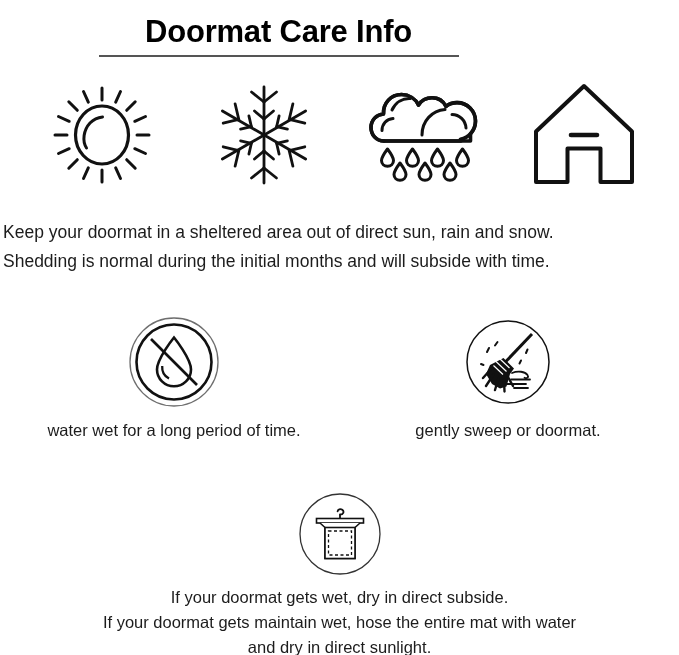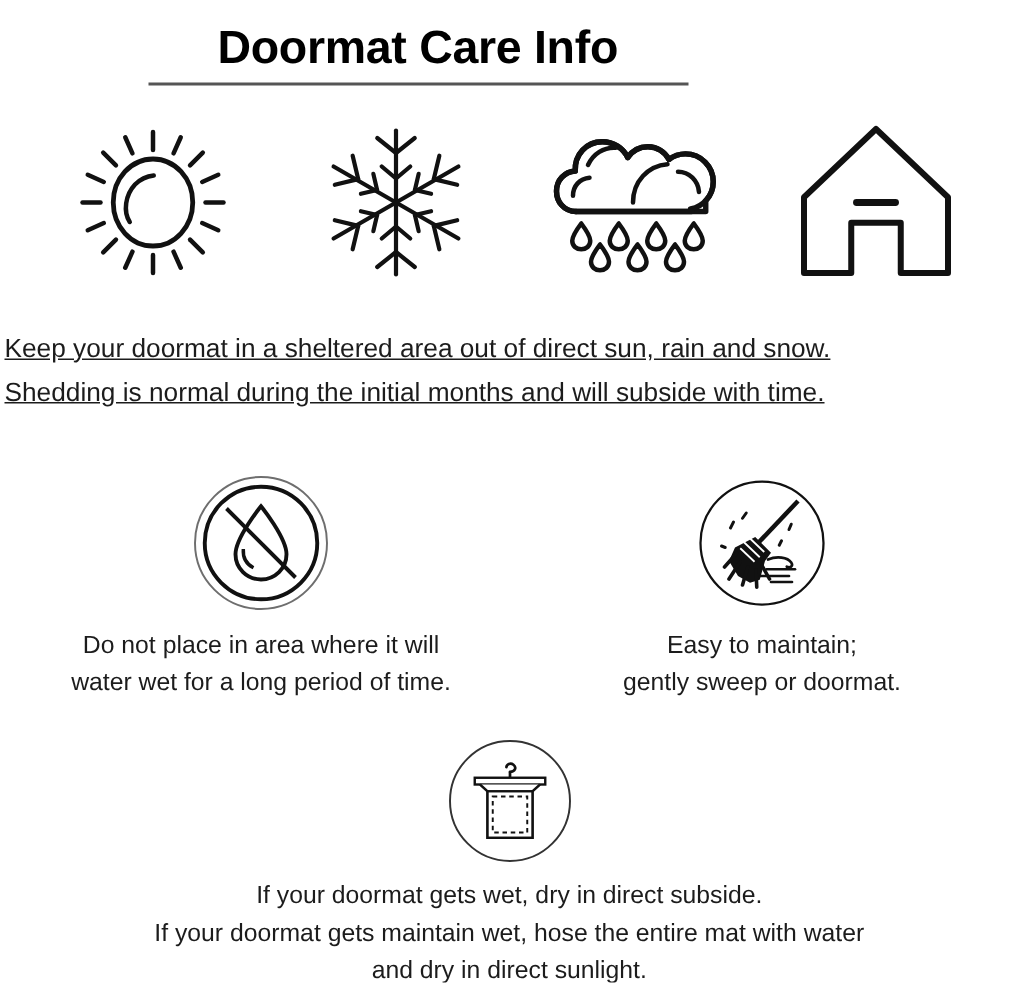--- a/index.html
+++ b/index.html
@@ -68,21 +68,20 @@
     left: 0;
     top: 218px;
     width: 679px;
     text-align: left;
     font-size: 17.5px;
     line-height: 29px;
     color: #1c1c1c;
     padding-left: 3px;
     box-sizing: border-box;
     font-weight: 400;
-    text-decoration: underline;
   }
   #intro-paragraph .line { display: block; white-space: nowrap; }
 
   
   .care-col {
     position: absolute;
     top: 316px;
     width: 340px;
     text-align: center;
   }
@@ -240,21 +239,20 @@
 <div class="care-col" id="care-col-left">
   <svg class="circle-icon" width="92" height="92" viewBox="0 0 92 92" fill="none">
     <circle cx="46" cy="46" r="44" stroke="#6e6e6e" stroke-width="1.3"></circle>
     <circle cx="46" cy="46" r="37.5" stroke="#111111" stroke-width="2.6"></circle>
     <path d="M46 21.5 C46 21.5 29 42.5 29 53.5 C29 62.8 36.6 70.3 46 70.3
              C55.4 70.3 63 62.8 63 53.5 C63 42.5 46 21.5 46 21.5 Z" stroke="#111111" stroke-width="2.6" fill="#ffffff"></path>
     <path d="M41 62.5 C36.5 60.2 33.8 55.8 34.2 50" stroke="#111111" stroke-width="2.3"></path>
     <line x1="23" y1="23" x2="69" y2="69" stroke="#111111" stroke-width="2.6"></line>
   </svg>
   <div class="care-caption">
-    <span class="line">Do not place in area where it will</span>
     <span class="line">water wet for a long period of time.</span>
   </div>
 </div>
 
 <div class="care-col" id="care-col-right">
   <svg class="circle-icon" width="92" height="92" viewBox="0 0 92 92" fill="none">
     <circle cx="46" cy="46" r="41" stroke="#111111" stroke-width="1.5"></circle>
 
     <line x1="70" y1="18" x2="42" y2="47.5" stroke="#111111" stroke-width="3"></line>
 
@@ -272,21 +270,20 @@
     </g>
 
     <g stroke="#111111" stroke-width="1.8" stroke-linecap="round">
       <path d="M50 57 C56 54.5 63 55.5 65.5 59 C67 61.2 65 63 62.5 61.8"></path>
       <line x1="49" y1="63.5" x2="68" y2="63.5"></line>
       <line x1="45" y1="68" x2="64" y2="68"></line>
       <line x1="52" y1="72" x2="66" y2="72"></line>
     </g>
   </svg>
   <div class="care-caption">
-    <span class="line">Easy to maintain;</span>
     <span class="line">gently sweep or doormat.</span>
   </div>
 </div>
 
 <div id="care-bottom">
   <svg class="circle-icon" width="84" height="84" viewBox="0 0 84 84" fill="none">
     <circle cx="42" cy="42" r="40" stroke="#333333" stroke-width="1.3"></circle>
 
     <path d="M42 22.5 C45.5 22.5 46.5 19.5 44.3 17.8 C42.3 16.3 39.8 17.4 39.6 19.4" stroke="#111111" stroke-width="1.8" stroke-linecap="round"></path>
     <line x1="42" y1="22.5" x2="42" y2="26.5" stroke="#111111" stroke-width="1.8"></line>

